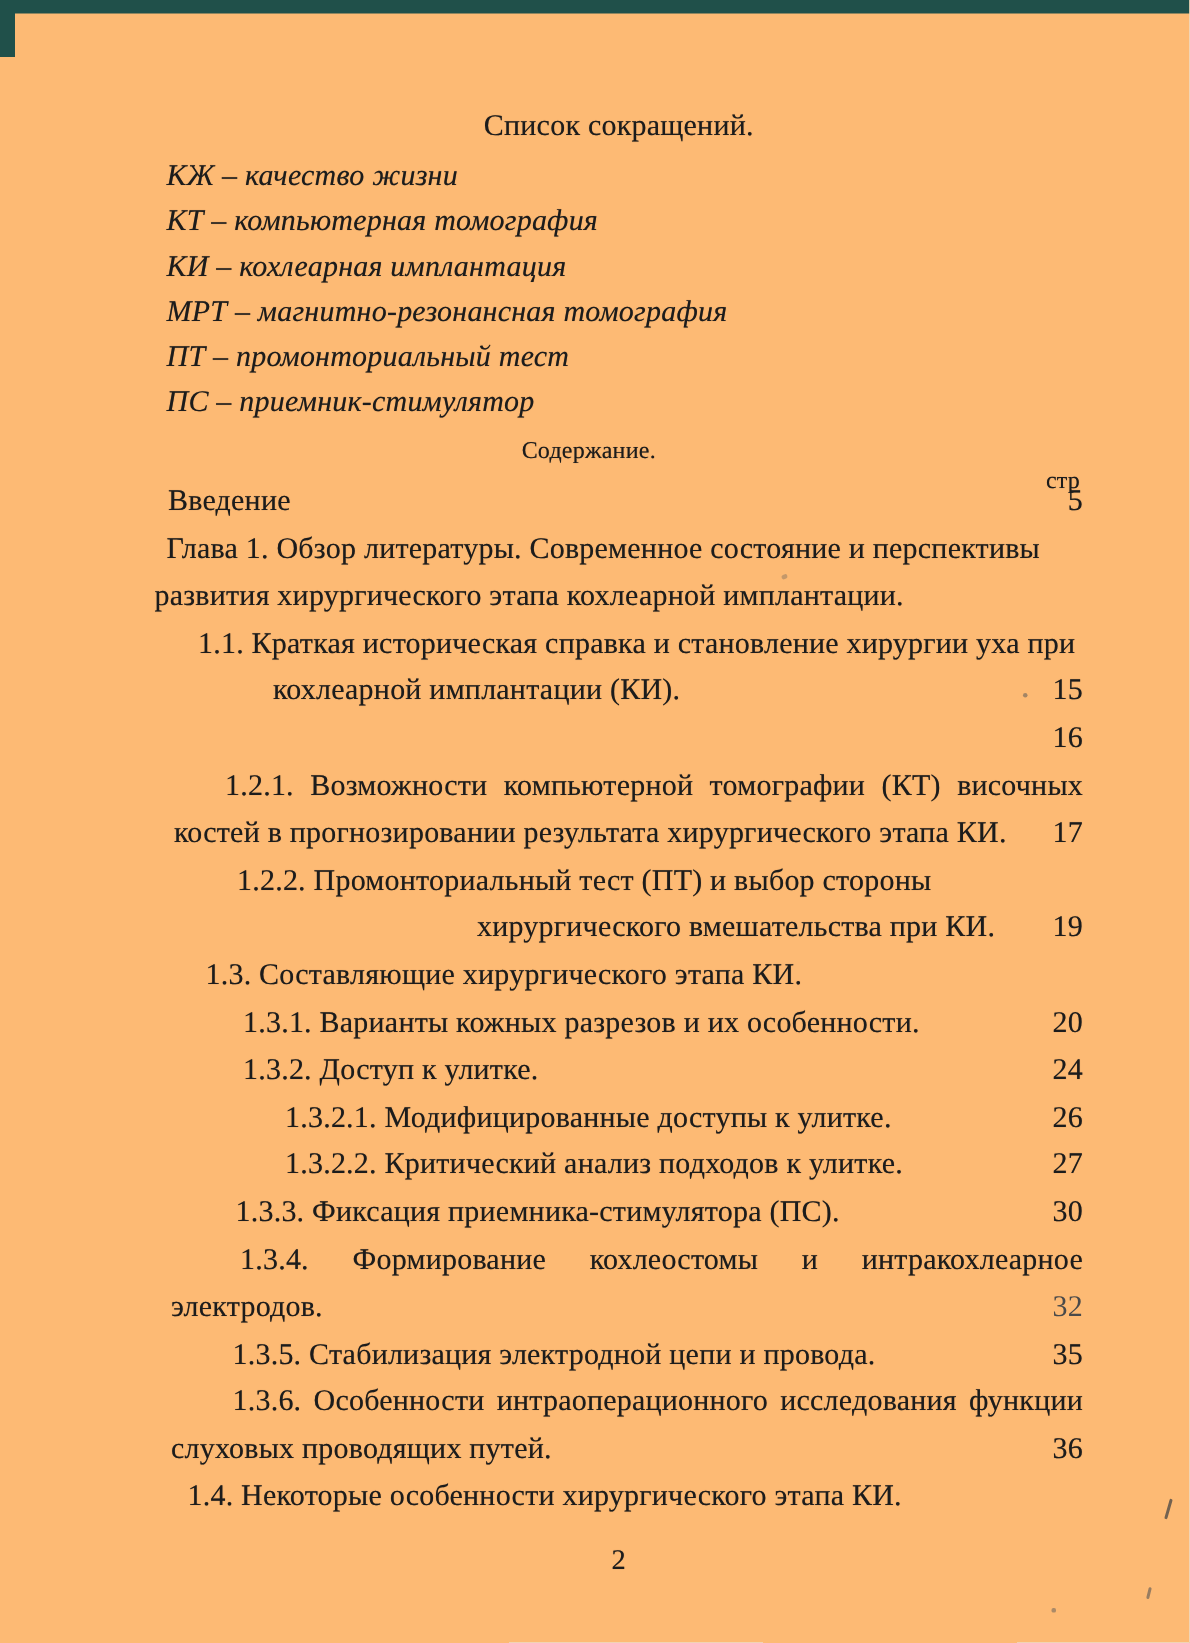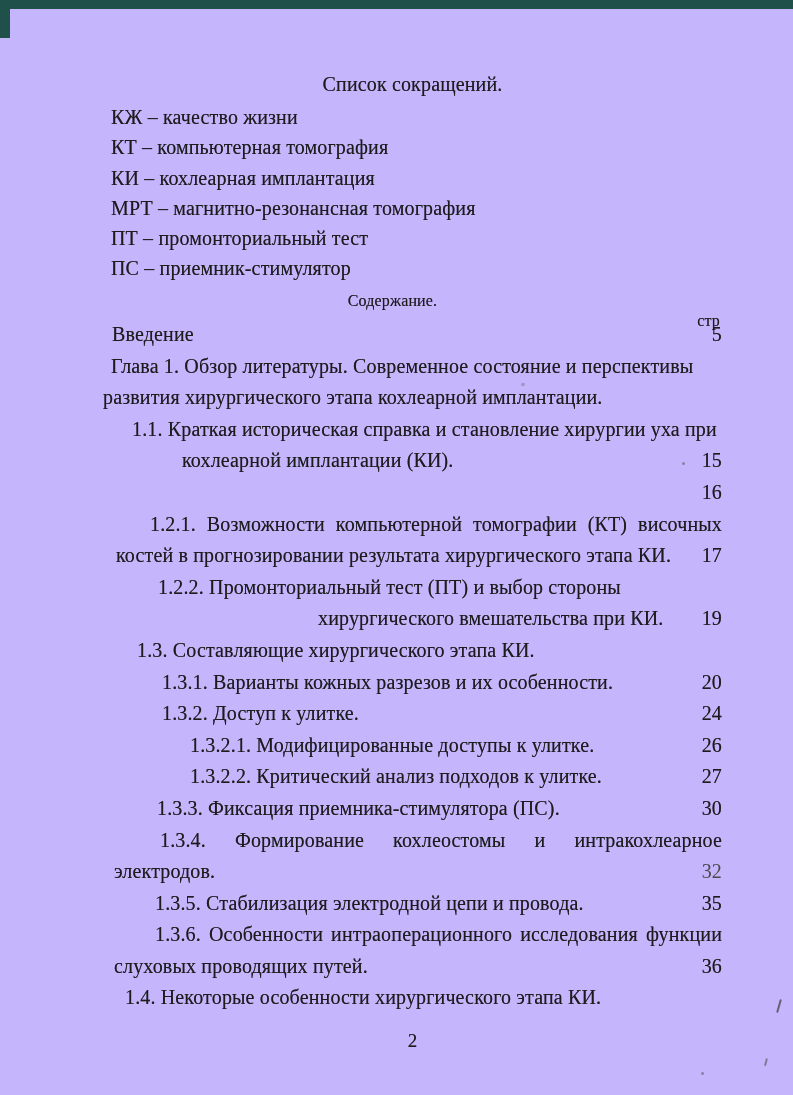--- a/index.html
+++ b/index.html
@@ -1,35 +1,35 @@
 <!DOCTYPE html>
 <html><head>
 <meta charset="utf-8">
 <style>
   html,body{margin:0;padding:0;background:#e8e8e8;}
   .page{
     position:relative;
     width:793px;height:1095px;
-    background:#c4b5fd;
+    background:#fdba74;
     overflow:hidden;
     font-family:"Liberation Serif","DejaVu Serif",serif;
     color:#1c1c1c;
     letter-spacing:0.15px;
     text-shadow:0 0 0.45px rgba(20,20,20,0.55);
   }
   
   .scan-bar-top{position:absolute;top:0;left:0;width:793px;height:9px;}
   .scan-bar-left{position:absolute;top:0;left:0;width:10px;height:38px;}
   
   .abbr-title{
     position:absolute;top:69px;left:103px;width:619px;height:30px;
     line-height:30px;font-size:20px;text-align:center;
   }
   .abbr-list{position:absolute;top:102px;left:103px;width:619px;}
-  .abbr-item{height:30.3px;line-height:30.3px;font-size:20px;padding-left:8px;white-space:nowrap;}
+  .abbr-item{height:30.3px;line-height:30.3px;font-size:20px;padding-left:8px;white-space:nowrap;font-style:italic;}
   
   .toc-header{
     position:absolute;top:286px;left:103px;width:619px;height:30px;
     line-height:30px;font-size:16px;text-align:center;
   }
   .toc-title{display:inline-block;position:relative;left:-20px;}
   .toc-page-label{position:absolute;right:2px;top:0;margin-top:20px;}
   
   .toc{position:absolute;top:319px;left:103px;width:619px;}
   .trow{position:relative;height:31.6px;line-height:31.6px;font-size:20px;white-space:nowrap;overflow:visible;}

